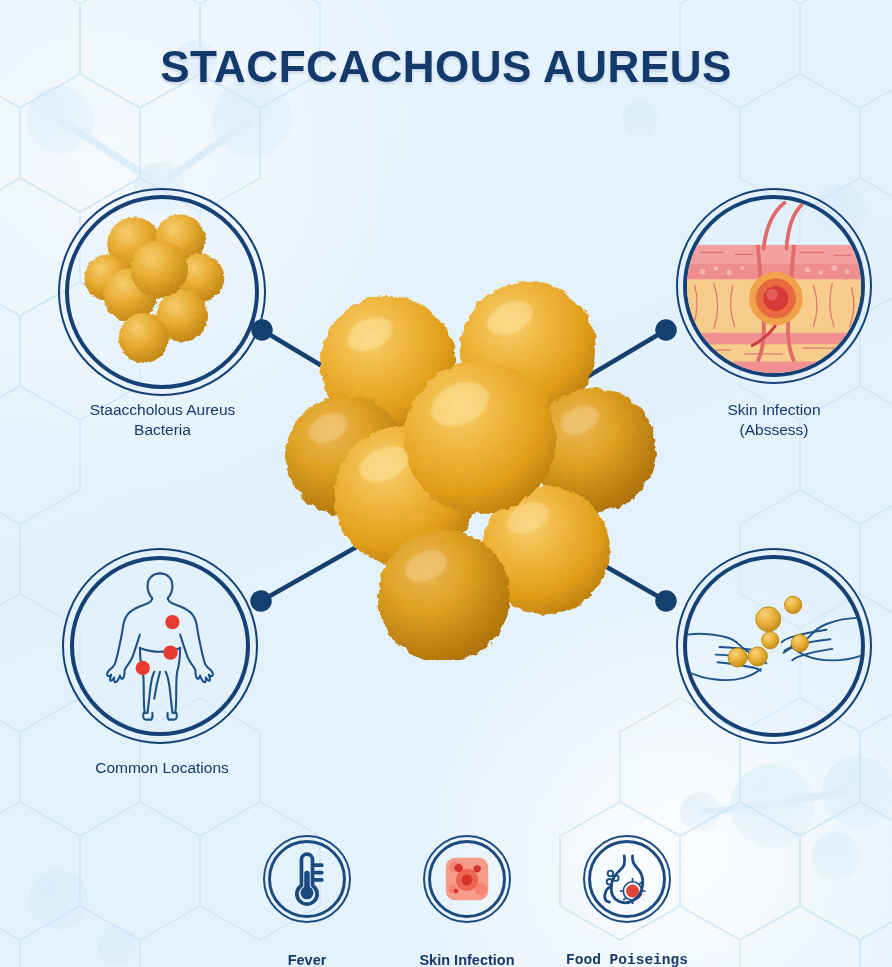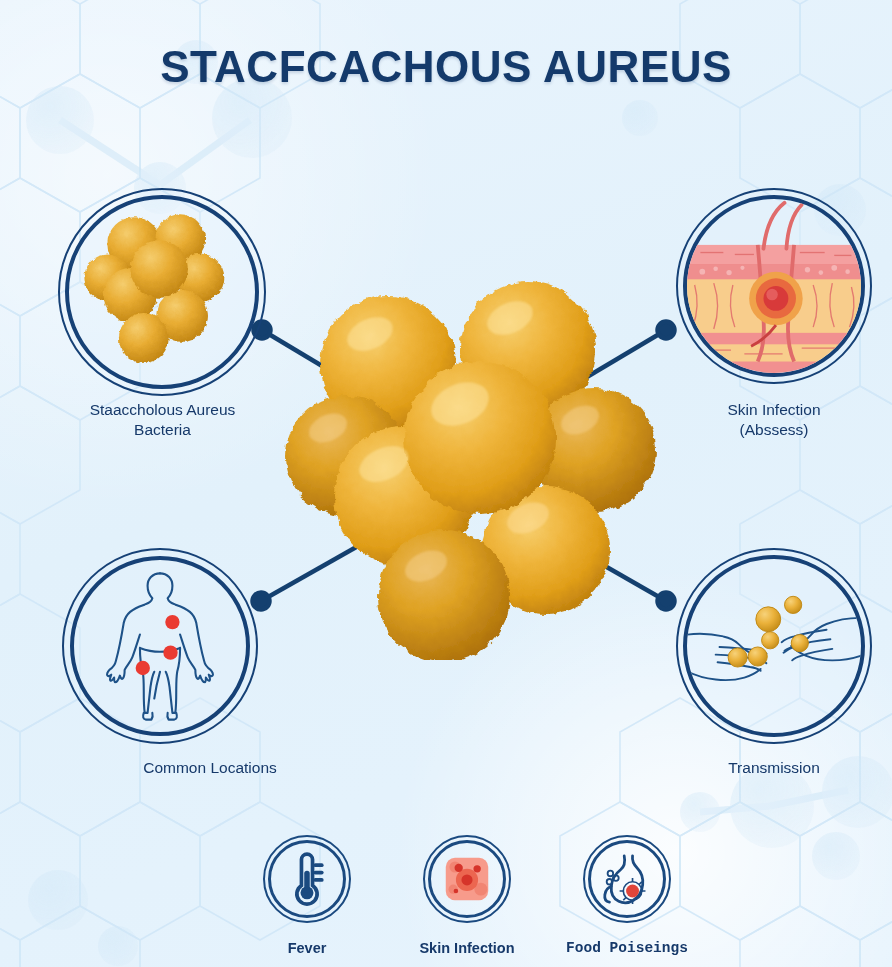--- a/index.html
+++ b/index.html
@@ -56,33 +56,34 @@
   #node-bacteria .ring-inner{inset:7px;}
   #node-skin .ring-outer{inset:0;}
   #node-skin .ring-inner{inset:7px;}
   #node-locations .ring-outer{inset:0;}
   #node-locations .ring-inner{inset:8px;}
   #node-transmit .ring-outer{inset:0;}
   #node-transmit .ring-inner{inset:7px;}
 
   #label-bacteria {left:20px; top:400px; width:285px;}
   #label-skin     {left:655px;top:400px; width:238px;}
-  #label-locations{left:22px; top:758px; width:280px;margin-left:48px;}
+  #label-locations{left:22px; top:758px; width:280px;}
   #label-transmit {left:655px;top:758px; width:238px;}
 
   
   #center-cluster{position:absolute;left:284px;top:278px;width:376px;height:382px;}
 
   
   .sym{position:absolute;width:88px;height:88px;}
   .sym .s-outer{position:absolute;inset:0;border-radius:50%;border:2px solid #1b4a80;box-sizing:border-box;}
   .sym .s-inner{position:absolute;inset:5px;border-radius:50%;border:3px solid #1b4a80;box-sizing:border-box;overflow:hidden;}
   .sym-label{
     position:absolute;text-align:center;font-size:14.5px;font-weight:bold;
     color:#16396a;
+    margin-top:12px;
   }
   #sym-fever{left:263px;top:835px;}
   #sym-skin {left:423px;top:835px;}
   #sym-food {left:583px;top:835px;}
   #sl-fever{left:237px;top:940px;width:140px;}
   #sl-skin {left:397px;top:940px;width:140px;}
   #sl-food {left:557px;top:940px;width:140px;font-family:Liberation Mono, monospace;}
 </style>
 </head>
 <body>
@@ -377,21 +378,20 @@
           <circle cx="85" cy="63" r="13" fill="url(#c3)" stroke="#c08814" stroke-width="1"></circle>
           <circle cx="87" cy="85" r="9" fill="url(#c3)" stroke="#c08814" stroke-width="1"></circle>
           <circle cx="118" cy="88" r="9" fill="url(#c3)" stroke="#c08814" stroke-width="1"></circle>
           <circle cx="53" cy="103" r="10" fill="url(#c3)" stroke="#c08814" stroke-width="1"></circle>
           <circle cx="74" cy="102" r="10" fill="url(#c3)" stroke="#c08814" stroke-width="1"></circle>
         </g>
       </svg>
     </div>
     <div class="ring-outer"></div>
   </div>
-  <div class="node-label" id="label-transmit">Transmission</div>
 
   <div class="sym" id="sym-fever">
     <div class="s-inner">
       <svg width="100%" height="100%" viewBox="0 0 78 78" xmlns="http://www.w3.org/2000/svg">
         <g stroke="#1b4a80" stroke-width="4" fill="none" stroke-linecap="round">
           <path d="M33 18 a6 6 0 0 1 12 0 v28 a11 11 0 1 1 -12 0 z"></path>
           <path d="M48 24 h7"></path>
             <path d="M48 32 h7"></path>
             <path d="M48 40 h7"></path>
         </g>

